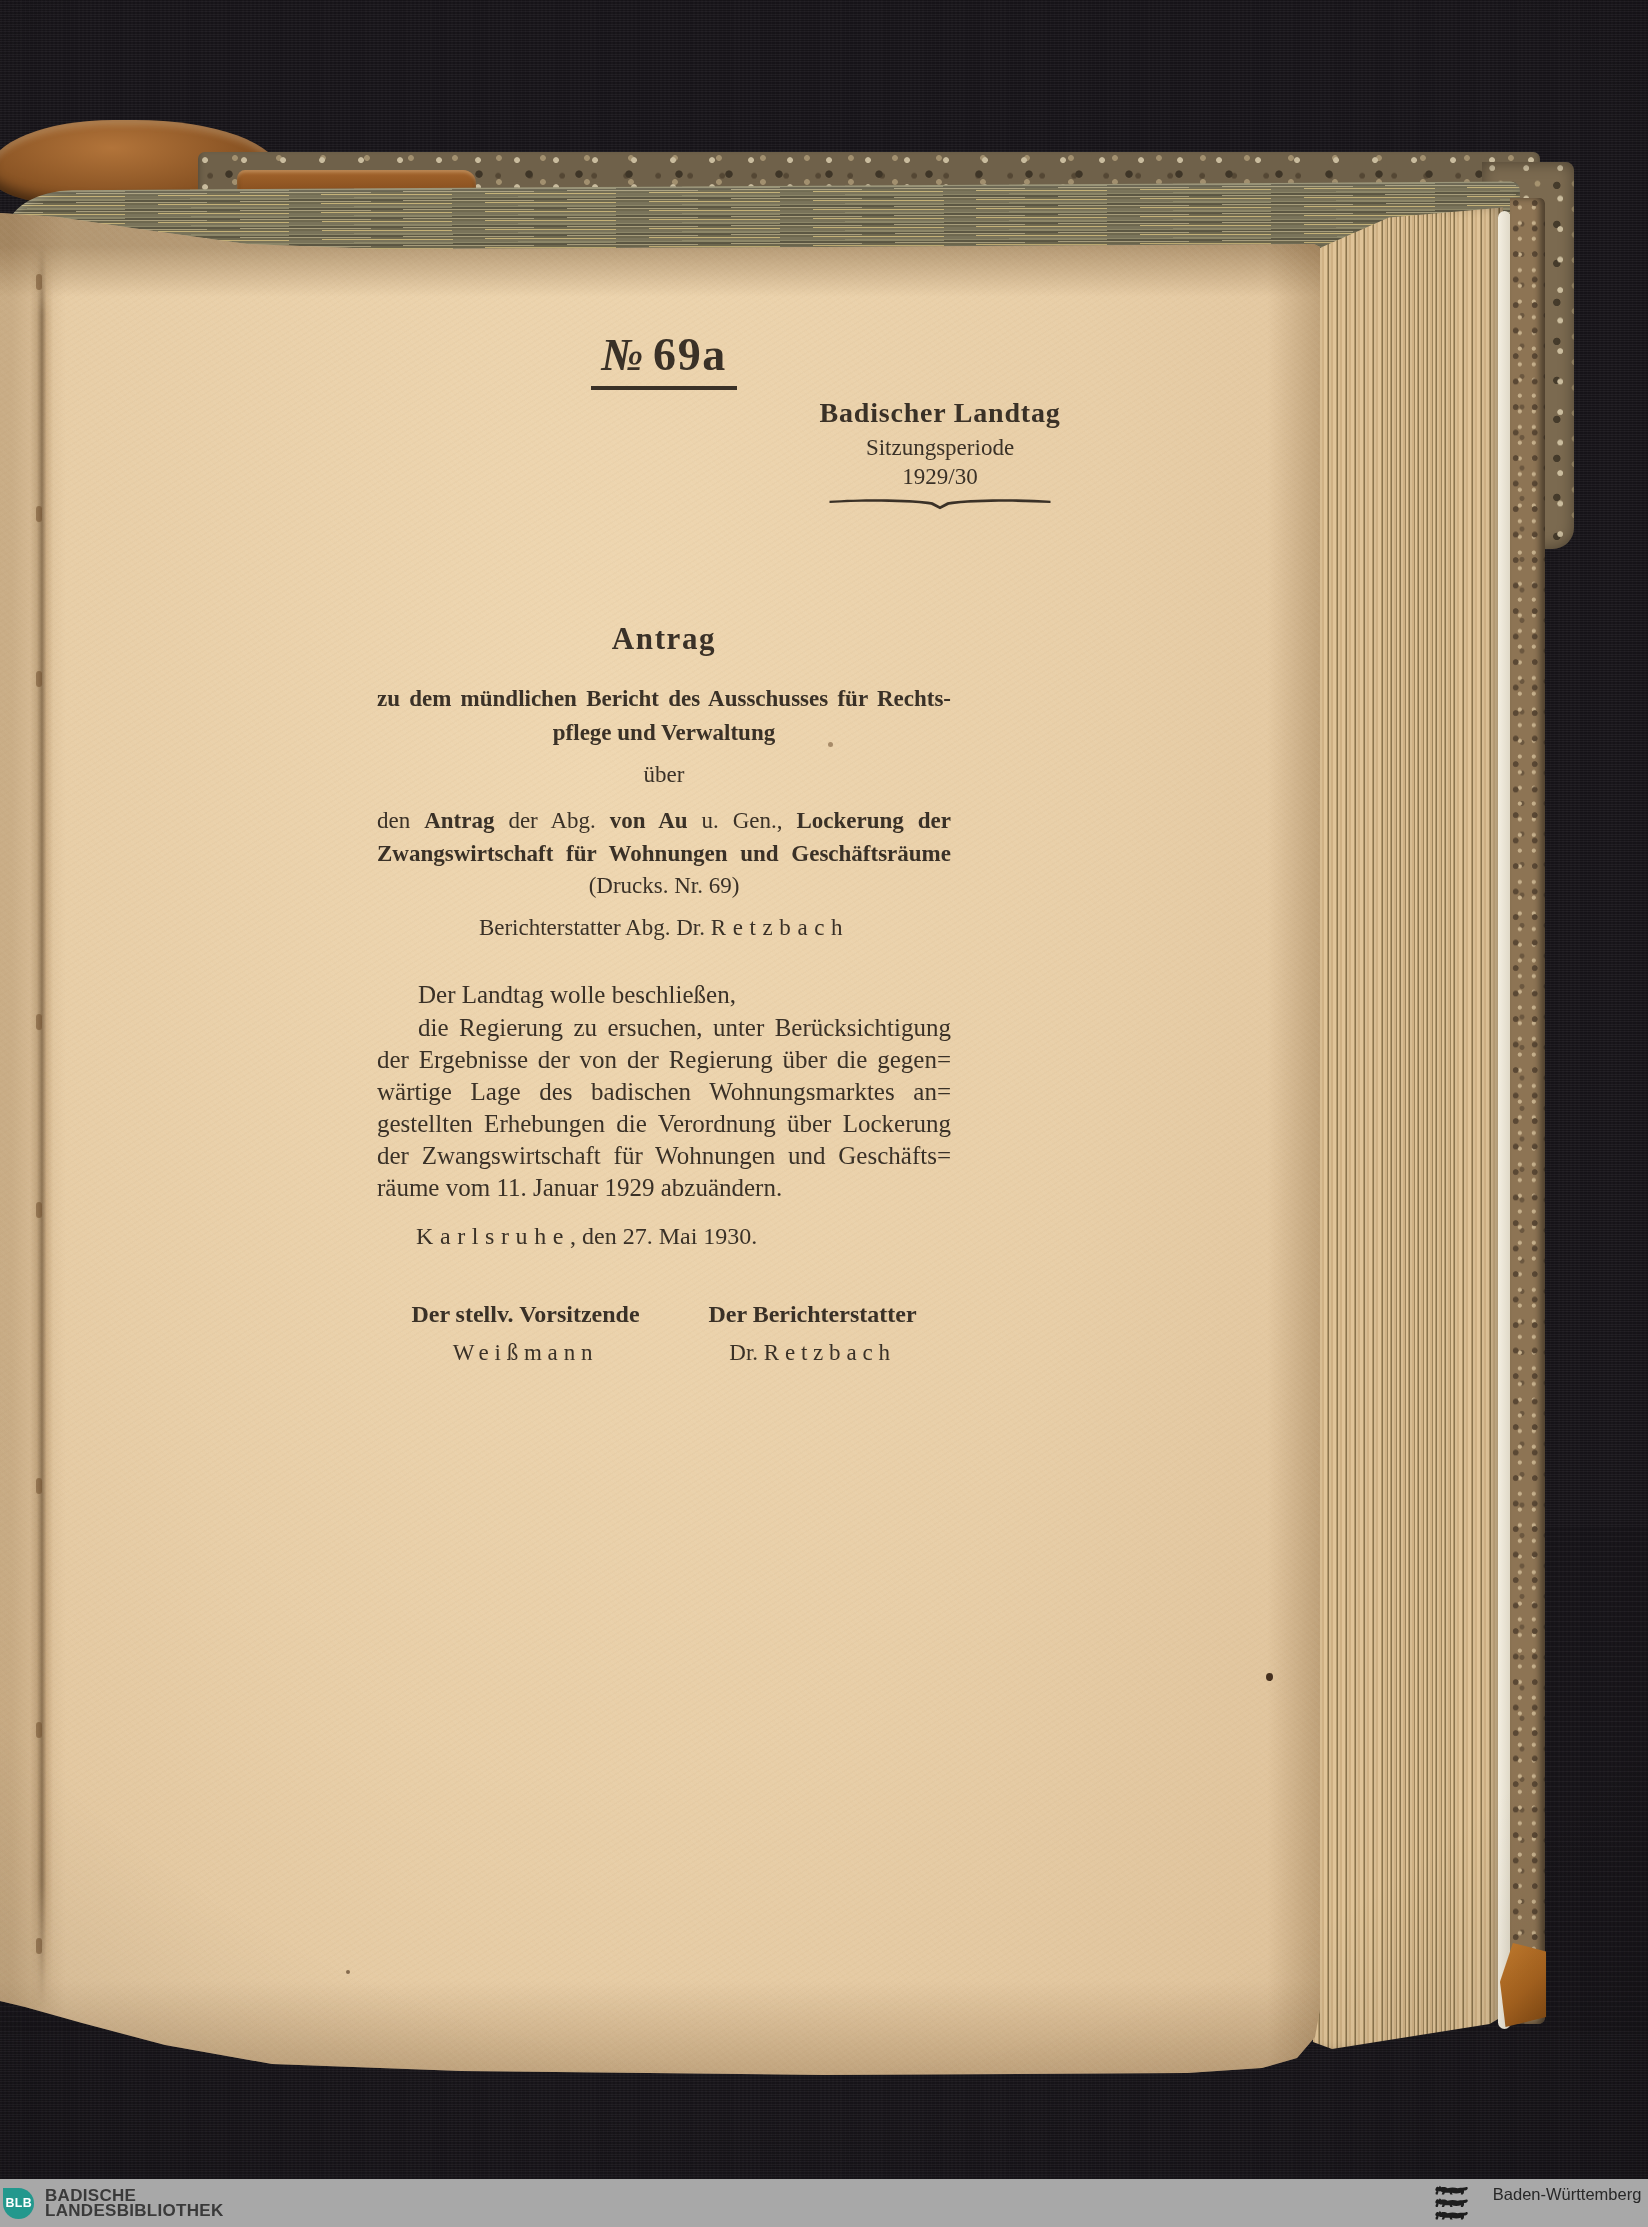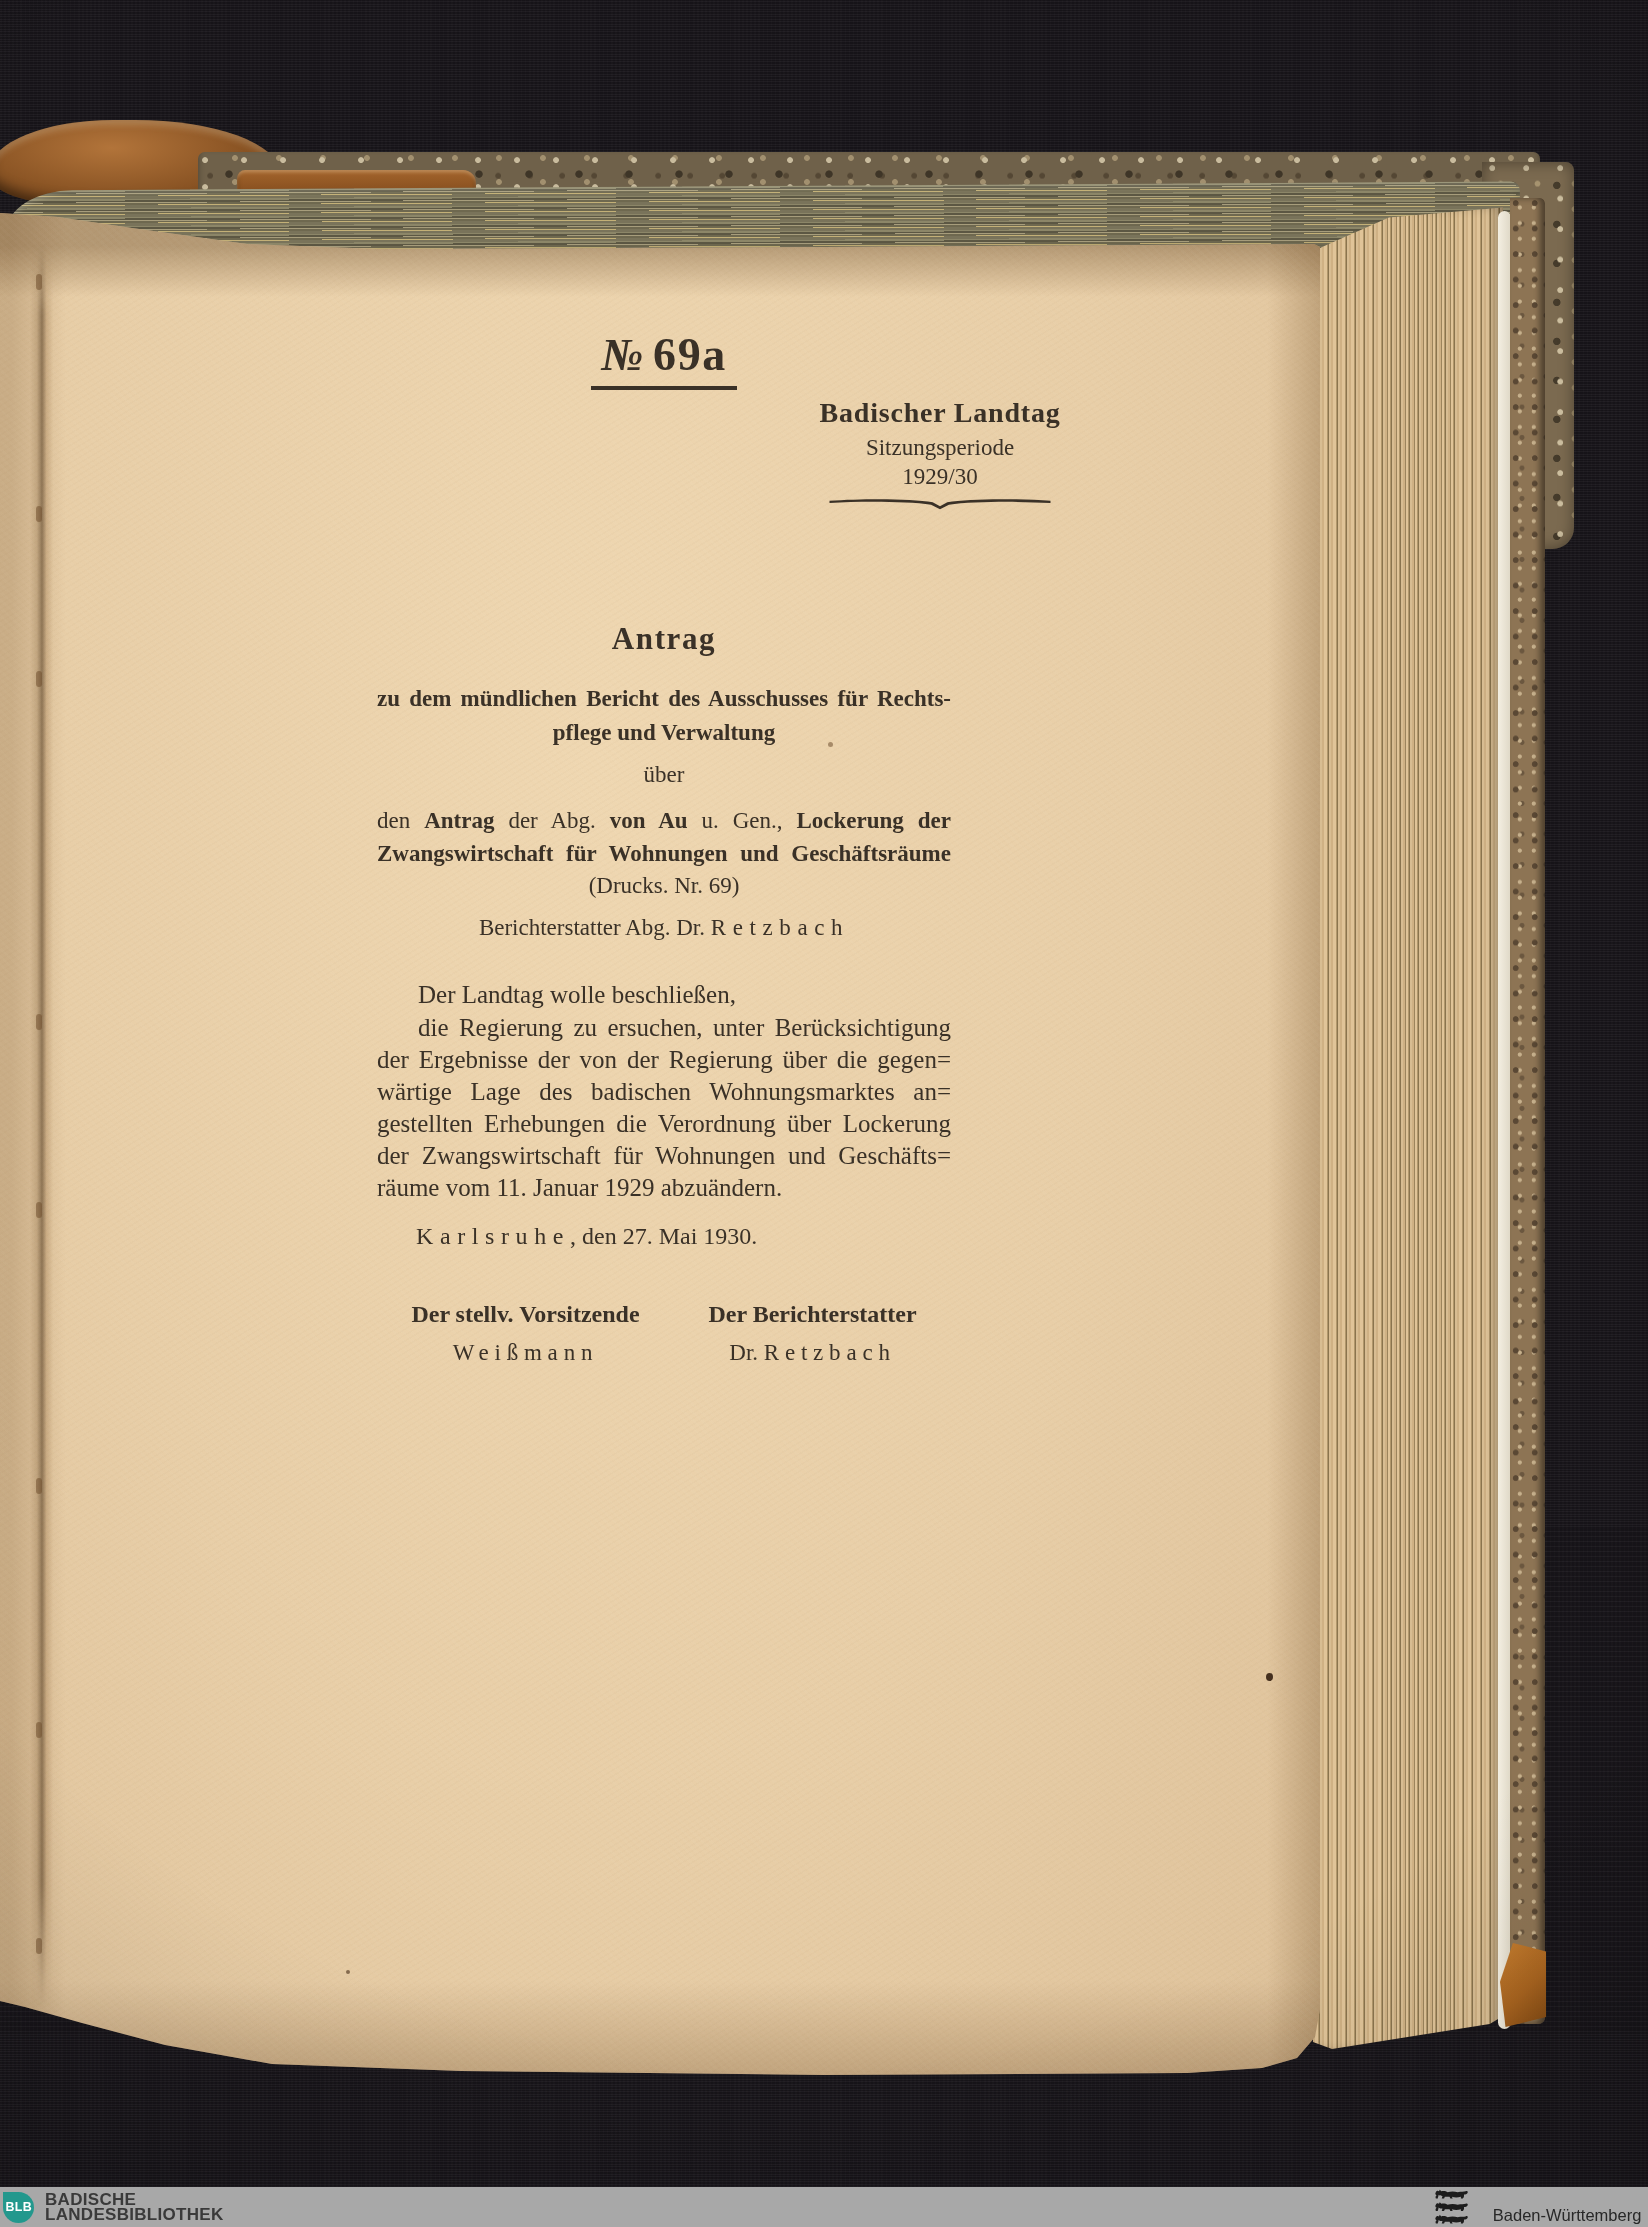--- a/index.html
+++ b/index.html
@@ -162,34 +162,34 @@
   .sig-r{width:277px;margin-left:0;text-align:center;}
   .role{font-weight:bold;font-size:24px;}
   .sig-name{font-size:23px;}
   
   .vignette{
     position:absolute;inset:0;z-index:9;pointer-events:none;
     background:radial-gradient(120% 92% at 48% 42%, rgba(0,0,0,0) 55%, rgba(0,0,0,.26) 100%);
   }
   
   .footer{
-    position:absolute;left:0;bottom:0;width:1648px;height:40px;z-index:20;
+    position:absolute;left:0;bottom:0;width:1648px;height:48px;z-index:20;
     background:#a8a8a8;
     font-family:"Liberation Sans","DejaVu Sans",sans-serif;
     display:flex;align-items:center;justify-content:space-between;
   }
   .lib{display:flex;align-items:center;}
   .blb-badge{
     width:31px;height:31px;margin-left:3.3px;background:#23988d;
     border-radius:0 50% 50% 50%;
     display:flex;align-items:center;justify-content:center;
     color:#ffffff;font-weight:bold;font-size:12.4px;letter-spacing:0.4px;
   }
   .lib-name{margin-left:10.7px;color:#3a3a3a;font-weight:bold;font-size:17px;line-height:15px;letter-spacing:0.3px;}
-  .state{display:flex;align-items:flex-end;margin-right:6.6px;gap:16px;}
+  .state{display:flex;align-items:flex-start;margin-right:6.6px;gap:16px;}
   .lions{margin-right:8.2px;}
   .state-name{color:#282828;font-size:16.5px;}
 </style>
 </head>
 <body>
 
 <div class="backdrop"></div>
 
 <div>
   <div class="leather-hump"></div>

